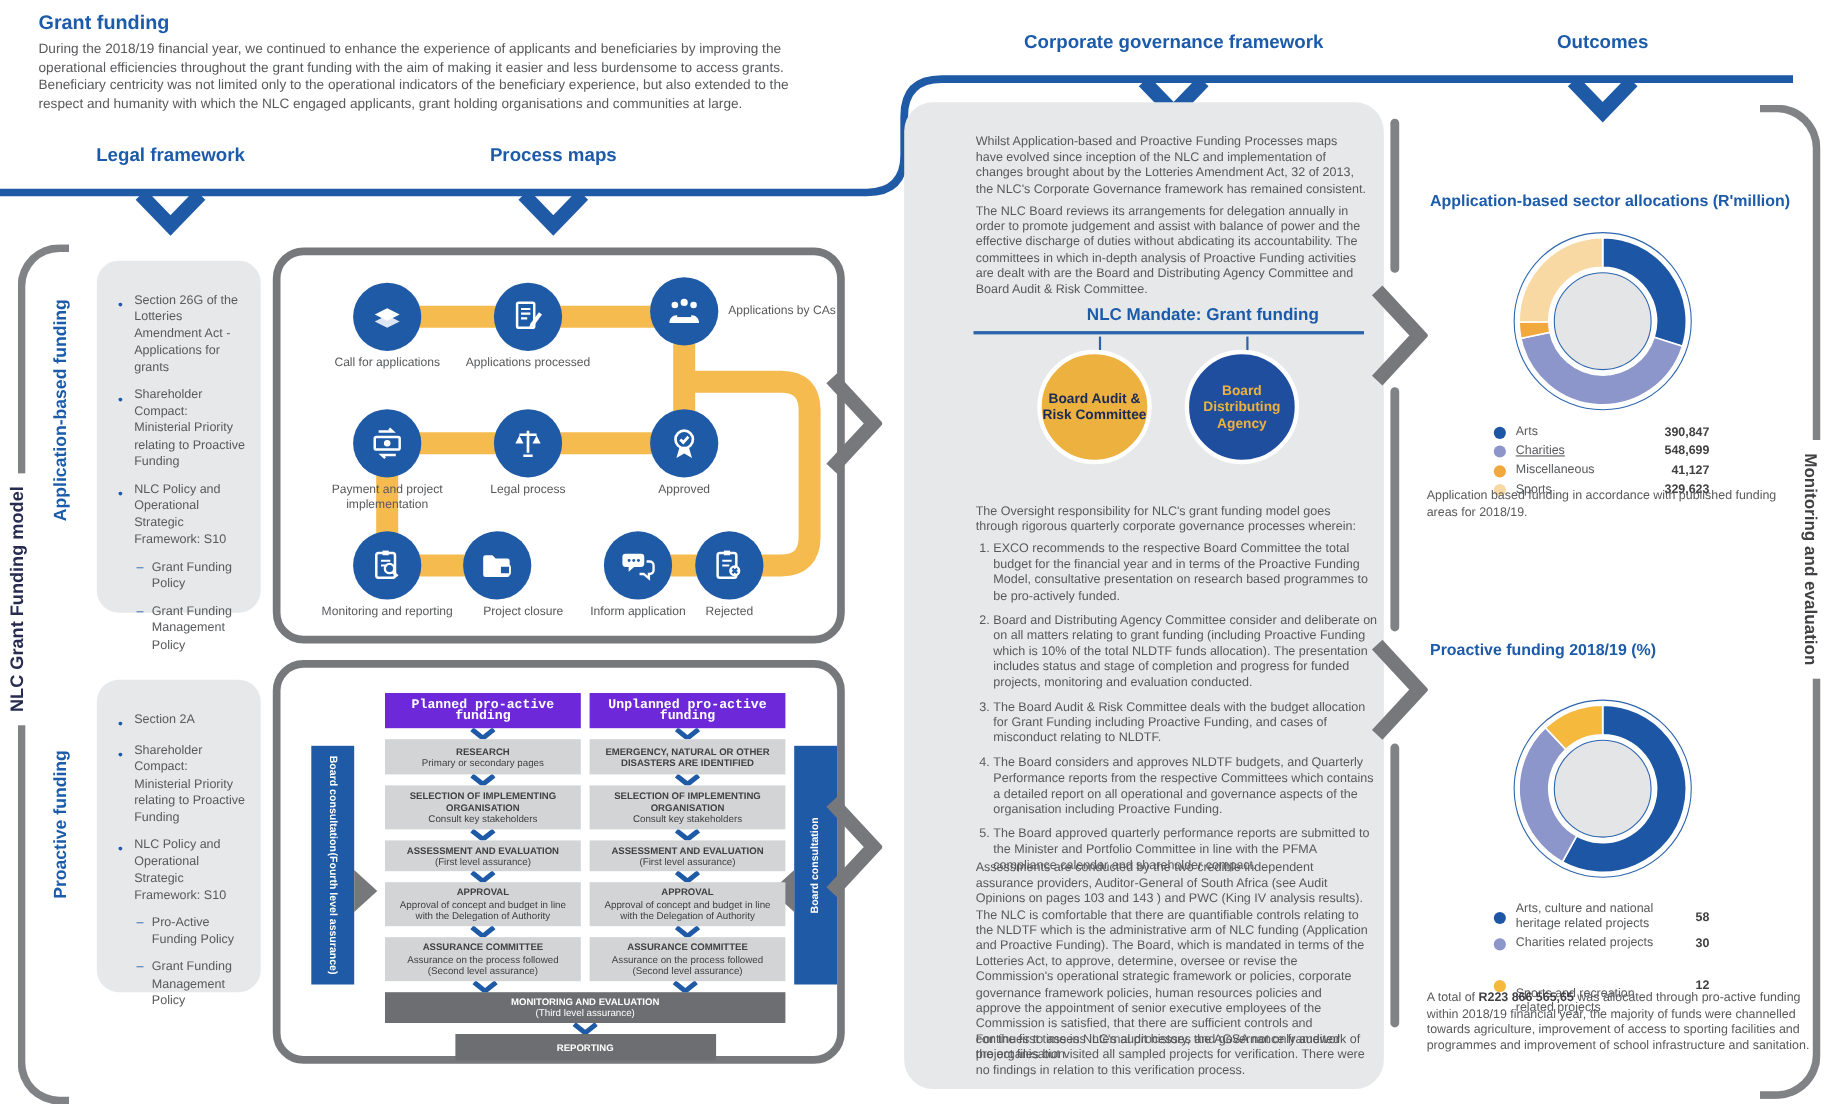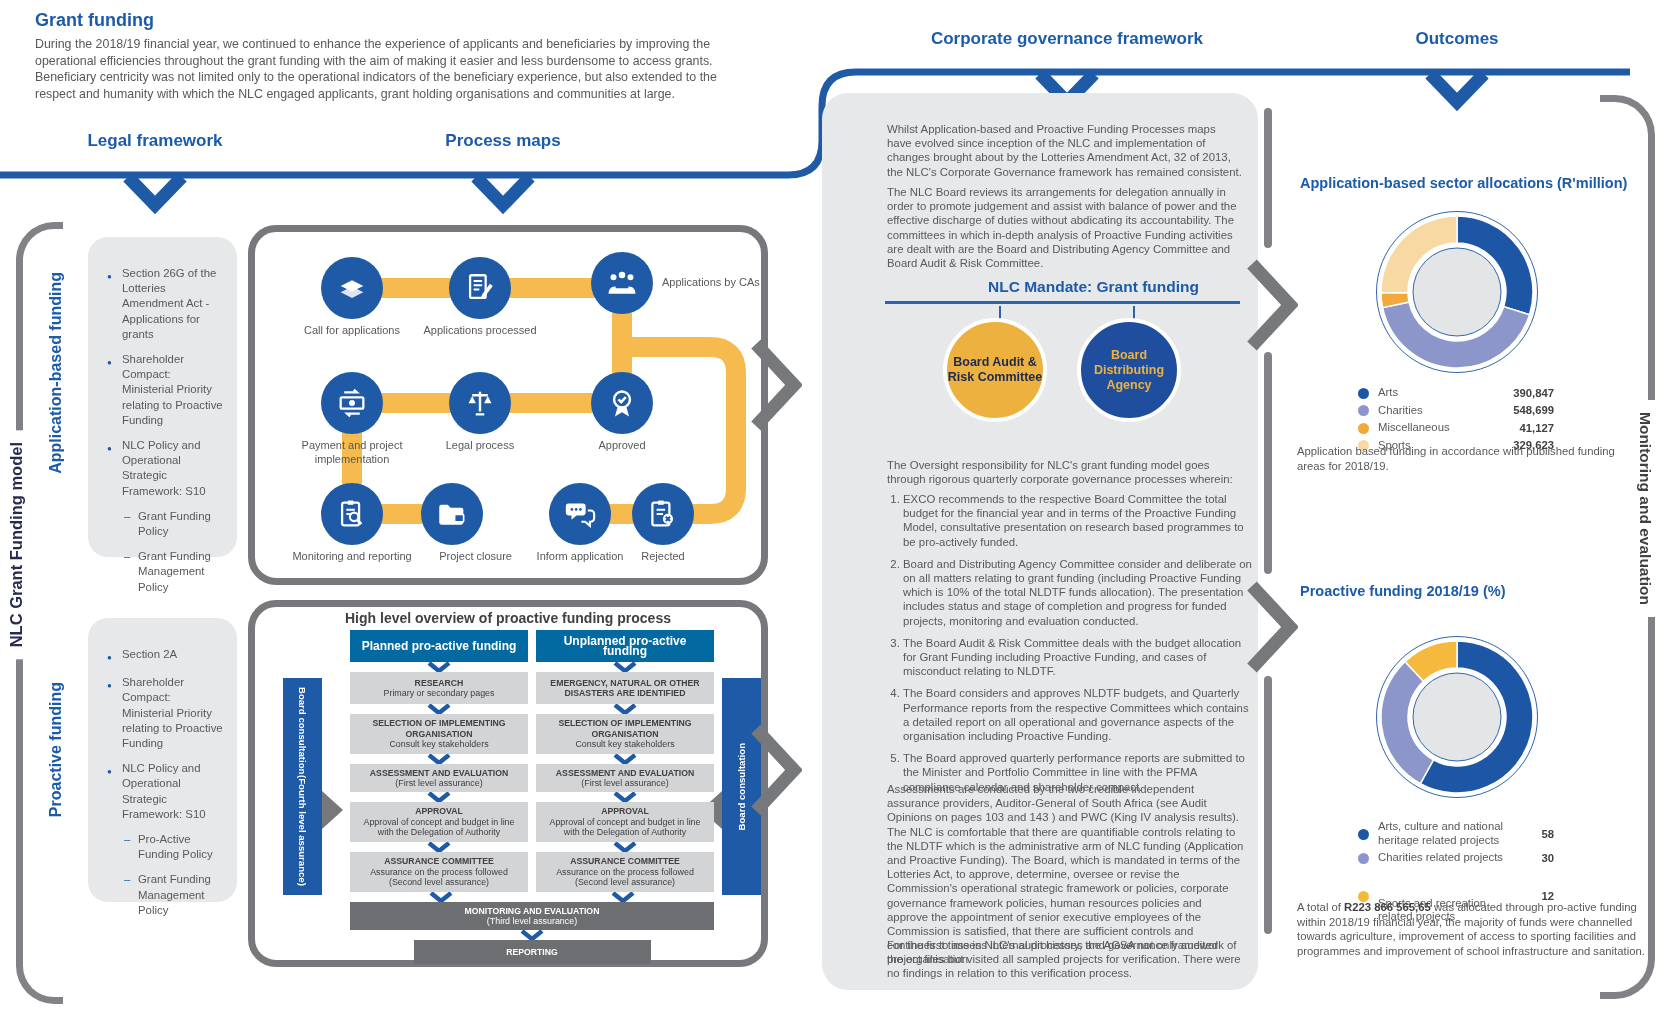--- a/index.html
+++ b/index.html
@@ -22,21 +22,21 @@
   .gray-frame{border:7px solid #77787B;border-radius:28px;background:#fff;}
   .pm-circle{position:absolute;width:62px;height:62px;border-radius:50%;background:#1F5AA6;
              display:flex;align-items:center;justify-content:center;}
   .pm-label{position:absolute;font-size:11px;line-height:13.5px;color:#58595B;text-align:center;}
   .fc-title{font-weight:bold;font-size:14px;color:#414042;text-align:center;}
   .fc-col{position:absolute;width:178px;display:flex;flex-direction:column;}
   .fc-box{background:#D2D4D5;color:#414042;display:flex;flex-direction:column;justify-content:center;
           text-align:center;padding:2px 6px;box-sizing:border-box;}
   .fc-box .t{font-weight:bold;font-size:8.7px;line-height:10.5px;}
   .fc-box .s{font-size:8.9px;line-height:10.5px;}
-  .fc-box.hdr{background:#0369a1;color:#fff;}
+  .fc-box.hdr{background:#6d28d9;color:#fff;font-family:Liberation Mono, monospace;}
   .fc-box.hdr .t{font-size:12px;text-transform:none;}
   .fc-box.dark{background:#6D6E71;color:#fff;}
   .fc-chev{display:block;margin:0 auto;}
   .side-bar{position:absolute;width:39px;background:#1F5AA6;display:flex;align-items:center;justify-content:center;}
   .side-bar .txt{color:#fff;font-weight:bold;font-size:9.6px;line-height:13px;text-align:center;}
   .gov-panel{background:#E7E8E9;border-radius:26px;}
   .gov-text{font-size:11.4px;line-height:14.2px;color:#58595B;}
   .gov-ol{margin:0;padding:0 0 0 16px;}
   .gov-ol li{margin-bottom:8px;}
   .mandate-title{font-weight:bold;font-size:15.5px;color:#1C5BA9;text-align:center;}
@@ -226,21 +226,20 @@
           <rect x="8.5" y="2.5" width="4" height="3" fill="#fff"></rect>
           <path d="M7.5 9h6M7.5 12h4.5" stroke="#fff" stroke-width="1.3"></path>
           <circle cx="15.5" cy="15.5" r="3.6" fill="#fff"></circle>
           <path d="M14 14l3 3M17 14l-3 3" stroke="#1F5AA6" stroke-width="1.5"></path>
         </svg>
       </div>
       <div class="pm-label" style="left: 603px; top: 550px; width: 120px;">Rejected</div>
     </div>
 
   <div class="abs gray-frame" style="left:248px;top:600px;width:506px;height:353px"></div>
-  <div class="abs fc-title" style="left:262px;top:610px;width:492px">High level overview of proactive funding process</div>
 
   <div class="side-bar" style="left:283px;top:678px;height:217px">
     <div class="txt vlabel-cw" style="display:flex;">
       <span style="display:block">Board consultation</span>
       <span style="display:block">(Fourth level assurance)</span>
     </div>
   </div>
   <div class="tri-r" style="left:322px;top:791px"></div>
 
   <div class="side-bar" style="left:722px;top:678px;height:217px">
@@ -401,21 +400,21 @@
       <path d="M 14.003668469610886 90.74672211912194 A 76 76 0 0 1 89.99999999999999 14 L 89.99999999999999 41 A 49 49 0 0 0 41.00236519751228 90.48143926101282 Z" fill="#F8D9A3" stroke="#fff" stroke-width="1.5"></path>
     </svg>
   <div class="legend" id="legend-0" style="left:1358px;top:386px;width:196px">
       <div class="lg-row">
         <span class="lg-dot" style="background: rgb(29, 86, 165);"></span>
         <span class="lg-label" style="width: 140px;">Arts</span>
         <span class="lg-val">390,847</span>
       </div>
       <div class="lg-row">
         <span class="lg-dot" style="background: rgb(141, 150, 202);"></span>
-        <span class="lg-label" style="width: 140px;">Charities</span>
+        <span class="lg-label" style="width: 140px; text-decoration: underline;">Charities</span>
         <span class="lg-val">548,699</span>
       </div>
       <div class="lg-row">
         <span class="lg-dot" style="background: rgb(241, 169, 61);"></span>
         <span class="lg-label" style="width: 140px;">Miscellaneous</span>
         <span class="lg-val">41,127</span>
       </div>
       <div class="lg-row">
         <span class="lg-dot" style="background: rgb(248, 217, 163);"></span>
         <span class="lg-label" style="width: 140px;">Sports</span>

